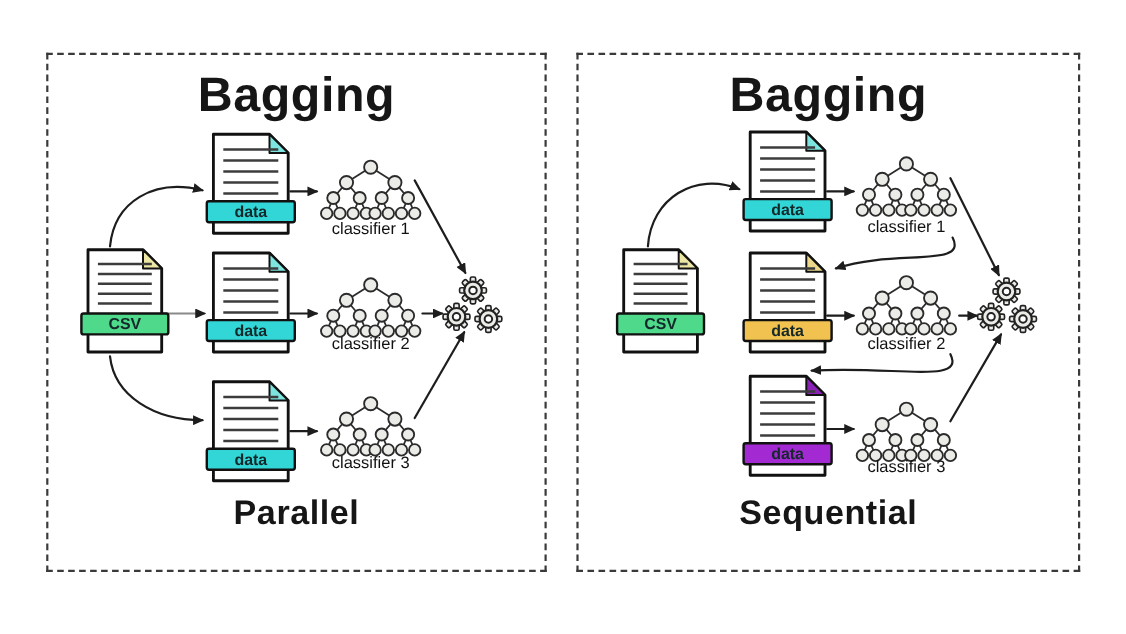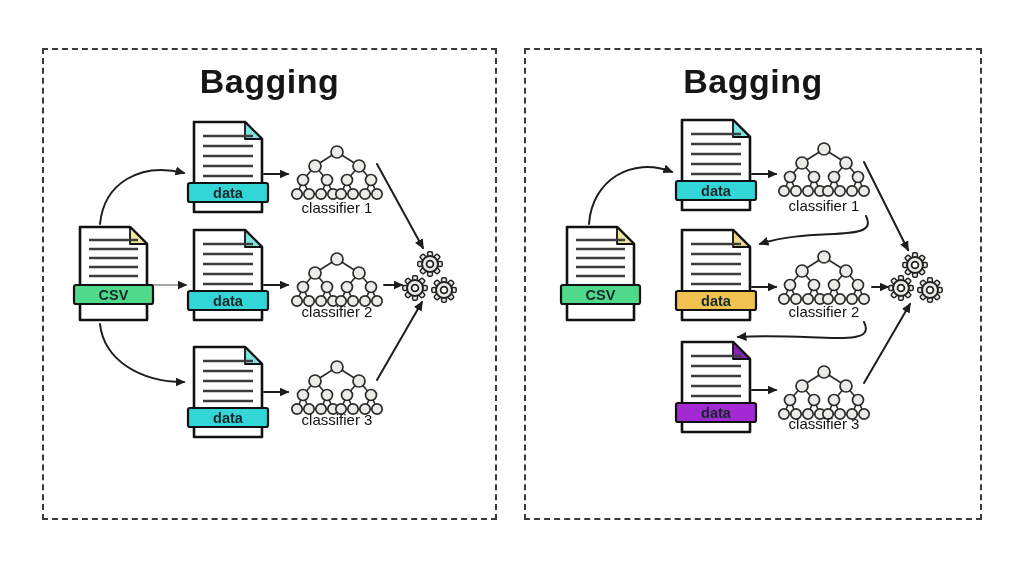--- a/index.html
+++ b/index.html
@@ -2,21 +2,21 @@
 <html><head>
 <meta charset="utf-8">
 <style>
   html,body{margin:0;padding:0;background:#ffffff;}
   body{font-family:"Liberation Sans", sans-serif;}
   .canvas{position:relative;width:1024px;height:576px;background:#ffffff;overflow:hidden;}
   .panel{position:absolute;border:2px dashed #3a3a3a;background:#ffffff;}
   .panel-left{left:42px;top:48px;width:451px;height:468px;}
   .panel-right{left:524px;top:48px;width:454px;height:468px;}
   .panel-title{position:absolute;top:12px;left:0;right:0;text-align:center;
-    font-size:34px;font-weight:bold;color:#161616;letter-spacing:0.5px;}
+    font-size:44px;font-weight:bold;color:#161616;letter-spacing:0.5px;}
   .panel-footer{position:absolute;bottom:34px;left:0;right:0;text-align:center;
     font-size:31px;font-weight:bold;color:#161616;letter-spacing:0.5px;}
   .diagram-svg{position:absolute;left:0;top:0;}
   .banner-text{font-family:"Liberation Sans", sans-serif;font-size:14.5px;font-weight:bold;fill:#14282a;}
   .classifier-text{font-family:"Liberation Sans", sans-serif;font-size:15px;fill:#111111;}
 </style>
 </head>
 <body>
 
 <div class="canvas">
@@ -154,20 +154,21 @@
       <text x="293" y="375" text-anchor="middle" class="classifier-text">classifier 3</text>
 
       <g>
         <use href="#gearL" x="386" y="214"></use>
         <use href="#gearL" x="371" y="238"></use>
         <use href="#gearL" x="400" y="240"></use>
       </g>
     </svg>
 
     <div class="panel-title">Bagging</div>
+    <div class="panel-footer">Parallel</div>
   </div>
 
   <div class="panel panel-right">
     <svg class="diagram-svg" width="454" height="468" viewBox="0 0 454 468">
       <defs>
         <marker id="arrowR" markerWidth="11" markerHeight="9" refX="8.5" refY="4.5" orient="auto" markerUnits="userSpaceOnUse">
           <path d="M0,0 L10,4.5 L0,9 Z" fill="#1d1d1d"></path>
         </marker>
         <g id="treeR">
           <g stroke="#2b2b2b" stroke-width="1.6">
@@ -296,15 +297,16 @@
       <text x="298" y="379" text-anchor="middle" class="classifier-text">classifier 3</text>
 
       <g>
         <use href="#gearR" x="389" y="215"></use>
         <use href="#gearR" x="375" y="238"></use>
         <use href="#gearR" x="404" y="240"></use>
       </g>
     </svg>
 
     <div class="panel-title">Bagging</div>
+    <div class="panel-footer">Sequential</div>
   </div>
 
 </div>
 
 </body></html>

